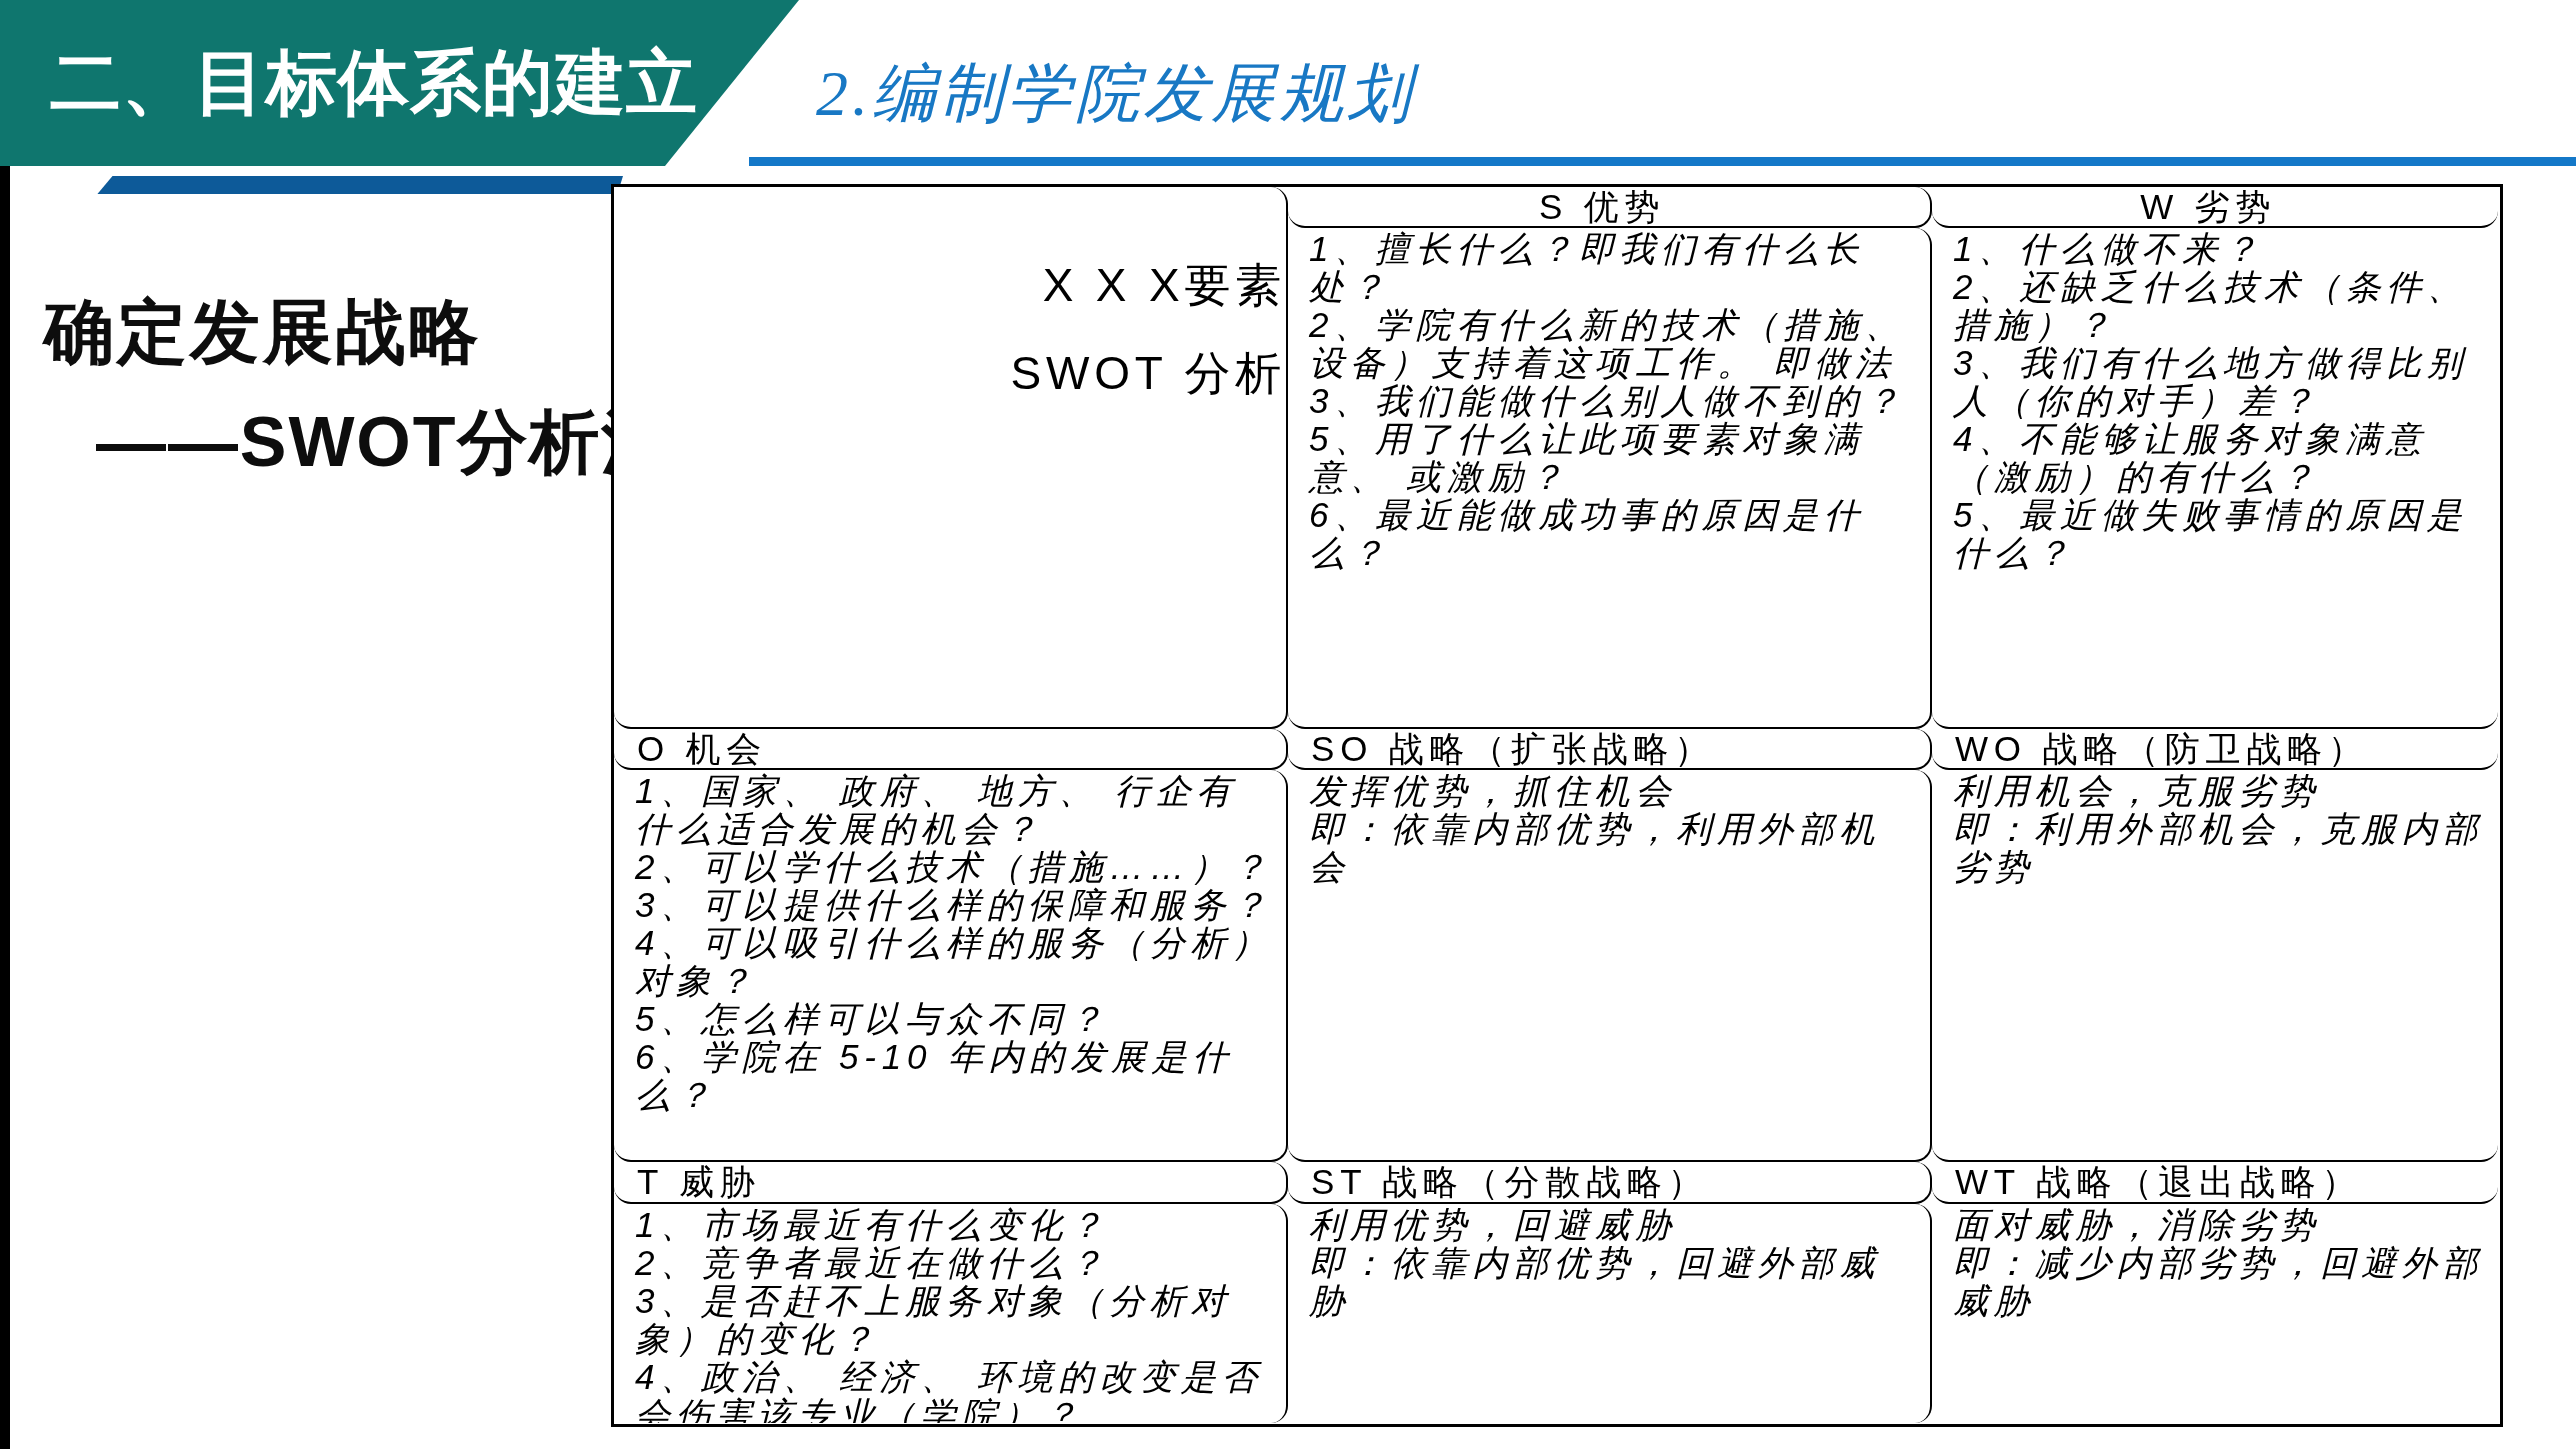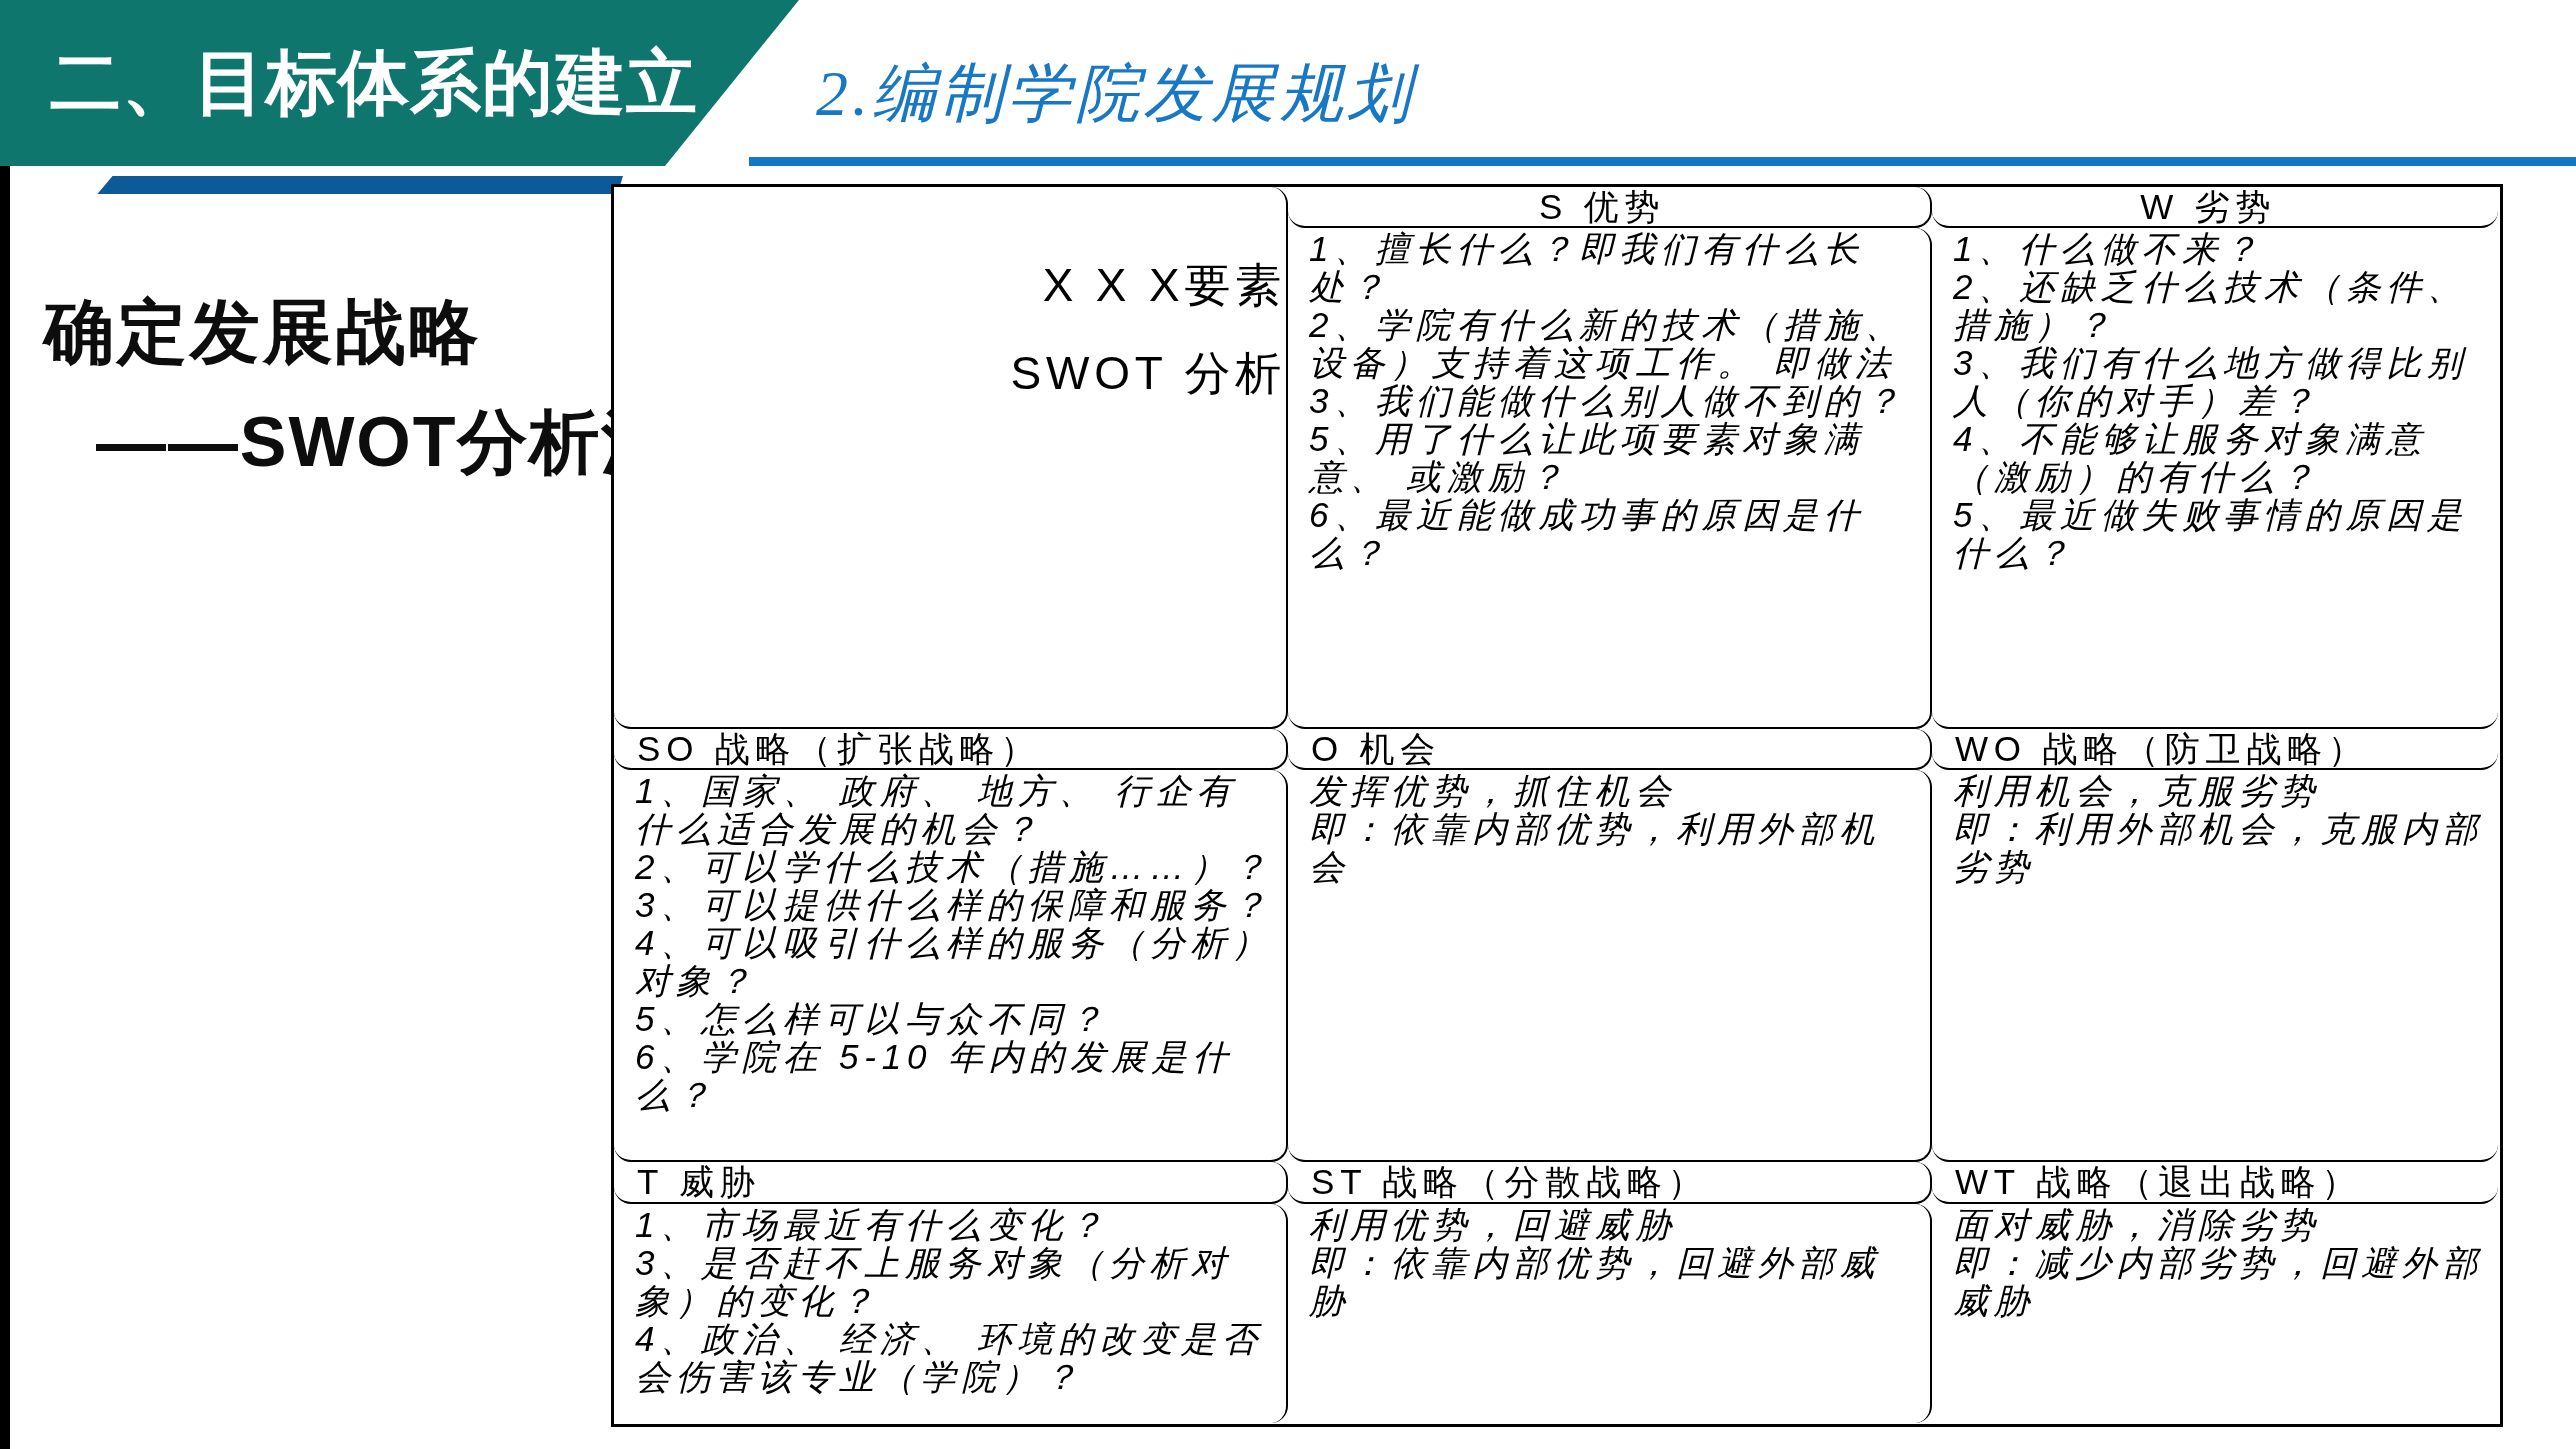--- a/index.html
+++ b/index.html
@@ -130,22 +130,22 @@
       <div class="li">6、最近能做成功事的原因是什么？</div>
     </div>
     <div class="cell body-cell last-col">
       <div class="li">1、什么做不来？</div>
       <div class="li">2、还缺乏什么技术（条件、措施）？</div>
       <div class="li">3、我们有什么地方做得比别人（你的对手）差？</div>
       <div class="li">4、不能够让服务对象满意（激励）的有什么？</div>
       <div class="li">5、最近做失败事情的原因是什么？</div>
     </div>
 
+    <div class="cell hdr">O 机会</div>
     <div class="cell hdr">SO 战略（扩张战略）</div>
-    <div class="cell hdr">O 机会</div>
     <div class="cell hdr last-col">WO 战略（防卫战略）</div>
 
     <div class="cell body-cell">
       <div class="li">1、国家、 政府、 地方、 行企有什么适合发展的机会？</div>
       <div class="li">2、可以学什么技术（措施……）？</div>
       <div class="li">3、可以提供什么样的保障和服务？</div>
       <div class="li">4、可以吸引什么样的服务（分析）对象？</div>
       <div class="li">5、怎么样可以与众不同？</div>
       <div class="li">6、学院在 5-10 年内的发展是什么？</div>
     </div>
@@ -157,20 +157,21 @@
       <div class="li">利用机会，克服劣势</div>
       <div class="li">即：利用外部机会，克服内部劣势</div>
     </div>
 
     <div class="cell hdr">T 威胁</div>
     <div class="cell hdr">ST 战略（分散战略）</div>
     <div class="cell hdr last-col">WT 战略（退出战略）</div>
 
     <div class="cell body-cell last-row">
       <div class="li">1、市场最近有什么变化？</div>
+      <div class="li">2、竞争者最近在做什么？</div>
       <div class="li">3、是否赶不上服务对象（分析对象）的变化？</div>
       <div class="li">4、政治、 经济、 环境的改变是否会伤害该专业（学院）？</div>
     </div>
     <div class="cell body-cell last-row">
       <div class="li">利用优势，回避威胁</div>
       <div class="li">即：依靠内部优势，回避外部威胁</div>
     </div>
     <div class="cell body-cell last-col last-row">
       <div class="li">面对威胁，消除劣势</div>
       <div class="li">即：减少内部劣势，回避外部威胁</div>

